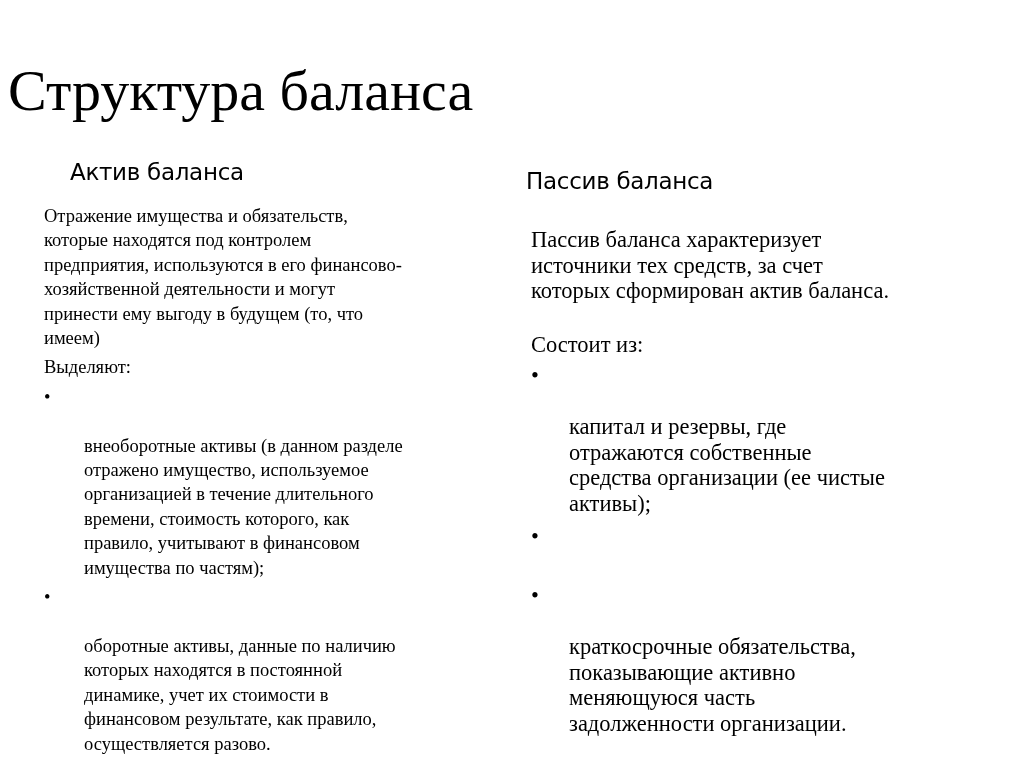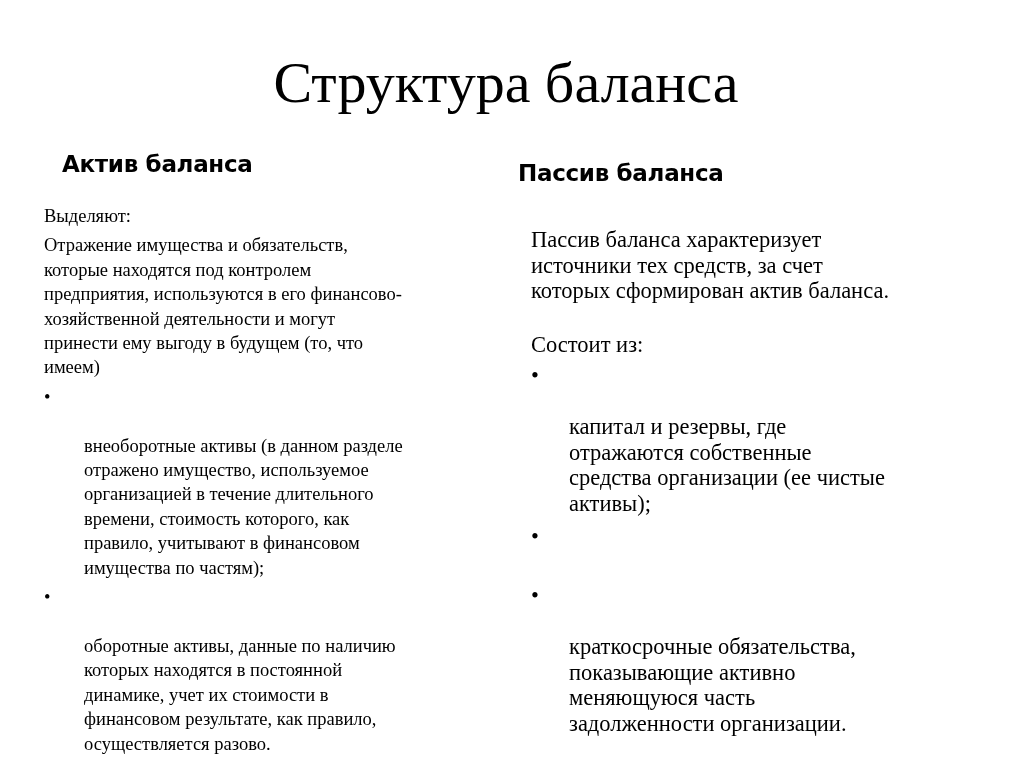--- a/index.html
+++ b/index.html
@@ -12,34 +12,33 @@
       height: 767px;
       position: relative;
       overflow: hidden;
       color: #000000;
     }
     .slide-title {
       position: absolute;
       left: 0;
       top: 48px;
       width: 1012px;
-      text-align: center;
       font-family: "Liberation Serif", serif;
       font-size: 58px;
       line-height: 70px;
       font-weight: normal;
-      margin: 0;
+      margin: 8px;
     }
     .col-heading {
       position: absolute;
       font-family: "DejaVu Sans", sans-serif;
-      font-weight: bold;
+      font-weight: normal;
       font-size: 23px;
       line-height: 30px;
-      margin: 0;
+      margin: 8px;
       letter-spacing: -0.3px;
     }
     #left-heading { left: 62px; top: 149px; }
     #right-heading { left: 518px; top: 158px; }
 
     .col {
       position: absolute;
       font-family: "Liberation Serif", serif;
     }
     .left-col {
@@ -90,27 +89,27 @@
   </style>
 </head>
 <body>
 
 <h1 class="slide-title">Структура баланса</h1>
 
 <h2 class="col-heading" id="left-heading">Актив баланса</h2>
 <h2 class="col-heading" id="right-heading">Пассив баланса</h2>
 
 <div class="col left-col">
-  <p class="para">Выделяют:</p>
   <p class="para">Отражение  имущества и обязательств,
 которые находятся под контролем
 предприятия, используются в его финансово-
 хозяйственной деятельности и могут
 принести ему выгоду в будущем  (то, что
 имеем)</p>
+  <p class="para">Выделяют:</p>
   <ul class="bullet-list">
     <li class="bullet-item">
       <span class="bullet-glyph">•</span>
       <span>внеоборотные активы (в данном разделе
 отражено имущество, используемое
 организацией в течение длительного
 времени, стоимость которого, как
 правило, учитывают в финансовом
 имущества по частям);</span>
     </li>

